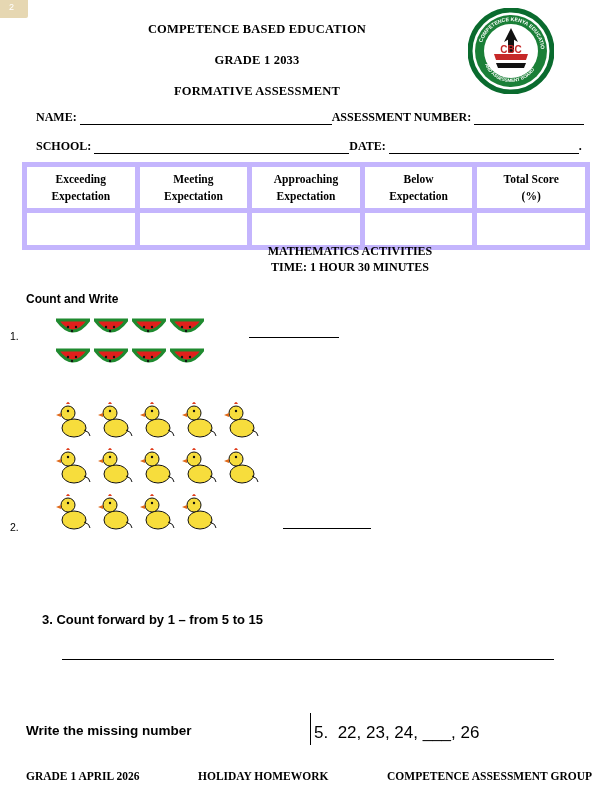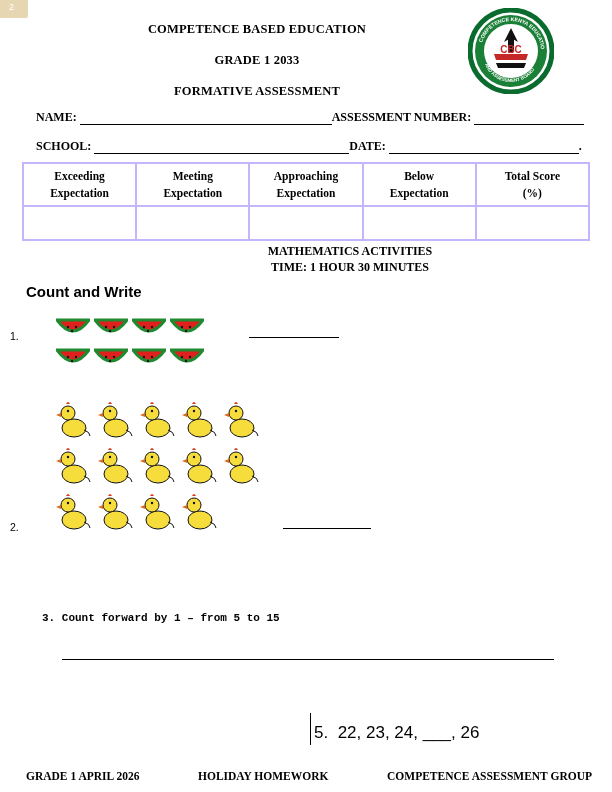--- a/index.html
+++ b/index.html
@@ -83,21 +83,21 @@
   
   .score-table {
     position: absolute;
     left: 22px;
     top: 162px;
     width: 568px;
     border-collapse: collapse;
     table-layout: fixed;
   }
   .score-table td {
-    border: 2px solid #c4b5fd;
+    border: 5px solid #c4b5fd;
     text-align: center;
     font-weight: bold;
     font-size: 11.5px;
     padding: 4px 2px;
     line-height: 1.45;
   }
   .score-table tr.body td {
     height: 24px;
   }
 
@@ -111,24 +111,24 @@
     font-weight: bold;
     font-size: 12px;
     line-height: 1.35;
     padding-left: 44px;
   }
 
   
   .count-write {
     position: absolute;
     left: 26px;
-    top: 283px;
+    top: 292px;
     font-family: "Liberation Sans", sans-serif;
     font-weight: bold;
-    font-size: 15px;
+    font-size: 12px;
   }
 
   
   .qnum {
     position: absolute;
     font-family: "Liberation Sans", sans-serif;
     font-size: 10.5px;
   }
 
   .answer-line {
@@ -158,23 +158,23 @@
   .duck-row {
     display: flex;
     gap: 6px;
     margin-bottom: 2px;
   }
 
   .q3 {
     position: absolute;
     left: 42px;
     top: 612px;
-    font-family: Liberation Mono, monospace;
-    font-weight: bold;
-    font-size: 11px;
+    font-family: Liberation Sans, sans-serif;
+    font-weight: bold;
+    font-size: 13px;
   }
 
   .write-missing {
     position: absolute;
     left: 26px;
     top: 723px;
     font-family: "Liberation Sans", sans-serif;
     font-weight: bold;
     font-size: 13.5px;
   }
@@ -490,20 +490,21 @@
     </div>
   </div>
   <div class="answer-line" style="left:283px; top:528px; width:88px;"></div>
 
   <div class="q3">
     <span>3.</span>
     <span>Count forward by 1 – from 5 to 15</span>
   </div>
   <div class="answer-line" style="left:62px; top:659px; width:492px;"></div>
 
+  <div class="write-missing">Write the missing number</div>
   <div class="divider-v"></div>
   <div class="q5">
     <span>5.</span>&nbsp;
     <span>22, 23, 24, ___, 26</span>
   </div>
 
   <div class="footer">
     <span>GRADE 1 APRIL 2026</span>
     <span>HOLIDAY HOMEWORK</span>
     <span>COMPETENCE ASSESSMENT GROUP</span>

